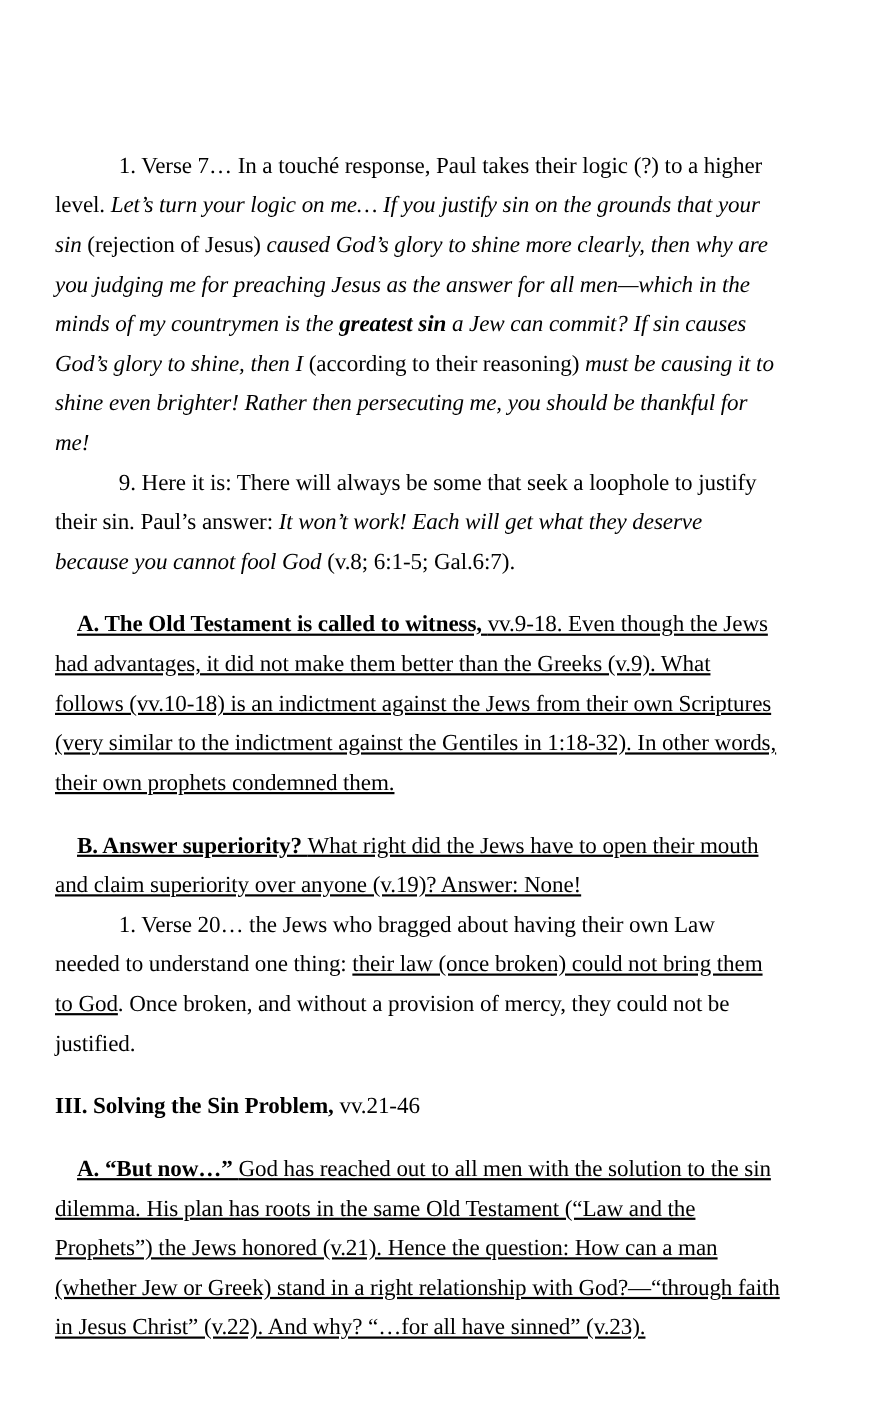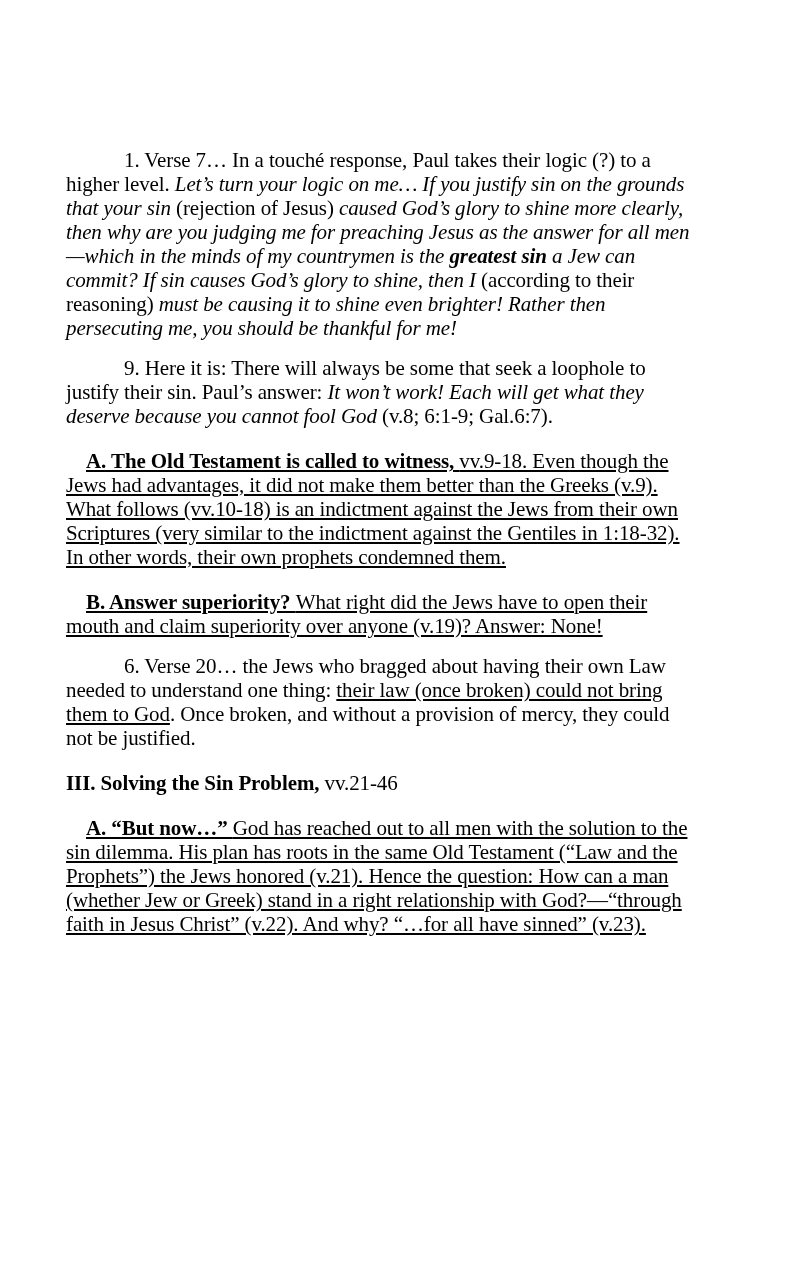--- a/index.html
+++ b/index.html
@@ -15,50 +15,50 @@
     color: #000000;
   }
   .page {
     box-sizing: border-box;
     width: 800px;
     height: 1286px;
     padding: 132px 90px 0 50px;
     background: #ffffff;
   }
   .para, .heading {
-    margin: 16px;
+    margin: 0;
     font-size: 21px;
-    line-height: 24px;
+    line-height: 36px;
     text-align: left;
     letter-spacing: -0.1px;
   }
   .indent-num   { text-indent: 58px; }
   .indent-letter{ text-indent: 20px; text-decoration: underline; }
   .gap-before   { margin-top: 21px; }
   .heading { font-weight: bold; }
   .r  { font-style: normal; font-weight: normal; }
   .i  { font-style: italic; }
   .b  { font-weight: bold; }
   .bi { font-weight: bold; font-style: italic; }
   .u  { text-decoration: underline; }
 </style>
 </head>
 <body>
 
 <div class="page">
 
   <p class="para indent-num"><span class="r">1. Verse 7… In a touché response, Paul takes their logic (?) to a higher level. </span><span class="i">Let’s turn your logic on me… If you justify sin on the grounds that your sin </span><span class="r">(rejection of Jesus) </span><span class="i">caused God’s glory to shine more clearly, then why are you judging me for preaching Jesus as the answer for all men—which in the minds of my countrymen is the </span><span class="bi">greatest sin </span><span class="i">a Jew can commit? If sin causes God’s glory to shine, then I </span><span class="r">(according to their reasoning) </span><span class="i">must be causing it to shine even brighter! Rather then persecuting me, you should be thankful for me!</span></p>
 
-  <p class="para indent-num"><span class="r">9. Here it is: There will always be some that seek a loophole to justify their sin. Paul’s answer: </span><span class="i">It won’t work! Each will get what they deserve because you cannot fool God </span><span class="r">(v.8; 6:1-9; Gal.6:7).</span></p>
+  <p class="para indent-num"><span class="r">9. Here it is: There will always be some that seek a loophole to justify their sin. Paul’s answer: </span><span class="i">It won’t work! Each will get what they deserve because you cannot fool God </span><span class="r">(v.8; 6:1-5; Gal.6:7).</span></p>
 
 
   <p class="para indent-letter gap-before"><span class="b">A. The Old Testament is called to witness, </span><span class="r">vv.9-18. Even though the Jews had advantages, it did not make them better than the Greeks (v.9). What follows (vv.10-18) is an indictment against the Jews from their own Scriptures (very similar to the indictment against the Gentiles in 1:18-32). In other words, their own prophets condemned them.</span></p>
 
   <p class="para indent-letter gap-before"><span class="b">B. Answer superiority? </span><span class="r">What right did the Jews have to open their mouth and claim superiority over anyone (v.19)? Answer: None!</span></p>
 
-  <p class="para indent-num"><span class="r">6. Verse 20… the Jews who bragged about having their own Law needed to understand one thing: </span><span class="u">their law (once broken) could not bring them to God</span><span class="r">. Once broken, and without a provision of mercy, they could not be justified.</span></p>
+  <p class="para indent-num"><span class="r">1. Verse 20… the Jews who bragged about having their own Law needed to understand one thing: </span><span class="u">their law (once broken) could not bring them to God</span><span class="r">. Once broken, and without a provision of mercy, they could not be justified.</span></p>
 
 
   <p class="heading gap-before"><span class="b">III. Solving the Sin Problem, </span><span class="r">vv.21-46</span></p>
 
   <p class="para indent-letter gap-before"><span class="b">A. “But now…” </span><span class="r">God has reached out to all men with the solution to the sin dilemma. His plan has roots in the same Old Testament (“Law and the Prophets”) the Jews honored (v.21). Hence the question: How can a man (whether Jew or Greek) stand in a right relationship with God?—“through faith in Jesus Christ” (v.22). And why? “…for all have sinned” (v.23).</span></p>
 
 </div>
 
 </body></html>

